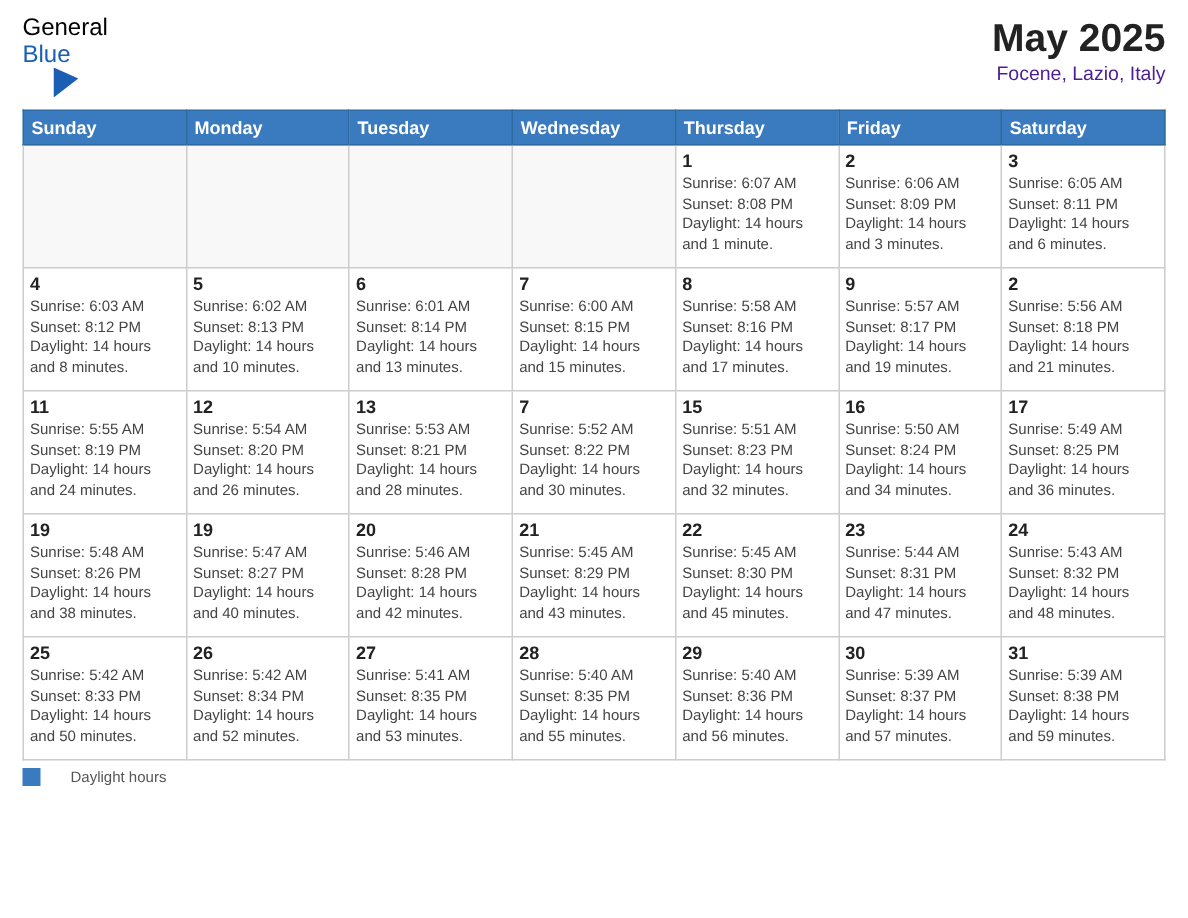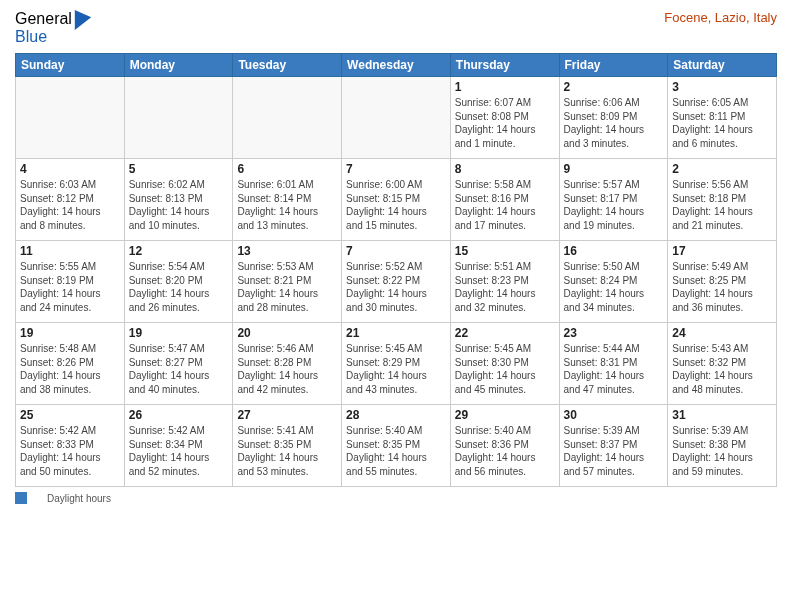--- a/index.html
+++ b/index.html
@@ -17,21 +17,22 @@
       padding: 10px 15px 10px 15px;
     }
     .header {
       display: flex;
       justify-content: space-between;
       align-items: flex-start;
       margin-bottom: 8px;
     }
     .logo {
       display: flex;
-      align-items: flex-start;
+      align-items: center;
+      flex-direction: column;
     }
     .logo-text {
       display: flex;
       flex-direction: column;
       line-height: 1.1;
     }
     .logo-blue {
       font-size: 16px;
       font-weight: normal;
       color: #1a5fb4;
@@ -44,21 +45,21 @@
     .title-block {
       text-align: right;
     }
     .month-year {
       font-size: 26px;
       font-weight: bold;
       color: #222;
     }
     .location {
       font-size: 13px;
-      color: #c2410c;
+      color: #4c1d95;
     }
     .calendar {
       width: 100%;
       border-collapse: collapse;
       table-layout: fixed;
     }
     .calendar th {
       background: #3a7abf;
       color: #fff;
       text-align: left;
@@ -116,20 +117,21 @@
       <div class="logo-text">
         <span>General</span>
         <span class="logo-blue">Blue</span>
       </div>
 
       <svg class="logo-icon" viewBox="0 0 18 22" xmlns="http://www.w3.org/2000/svg">
         <polygon points="0,0 18,8 0,22" fill="#1a5fb4"></polygon>
       </svg>
     </div>
     <div class="title-block">
+      <div class="month-year">May 2025</div>
       <div class="location">Focene, Lazio, Italy</div>
     </div>
   </div>
 
   <table class="calendar">
     <thead>
       <tr>
         <th>Sunday</th>
         <th>Monday</th>
         <th>Tuesday</th>

